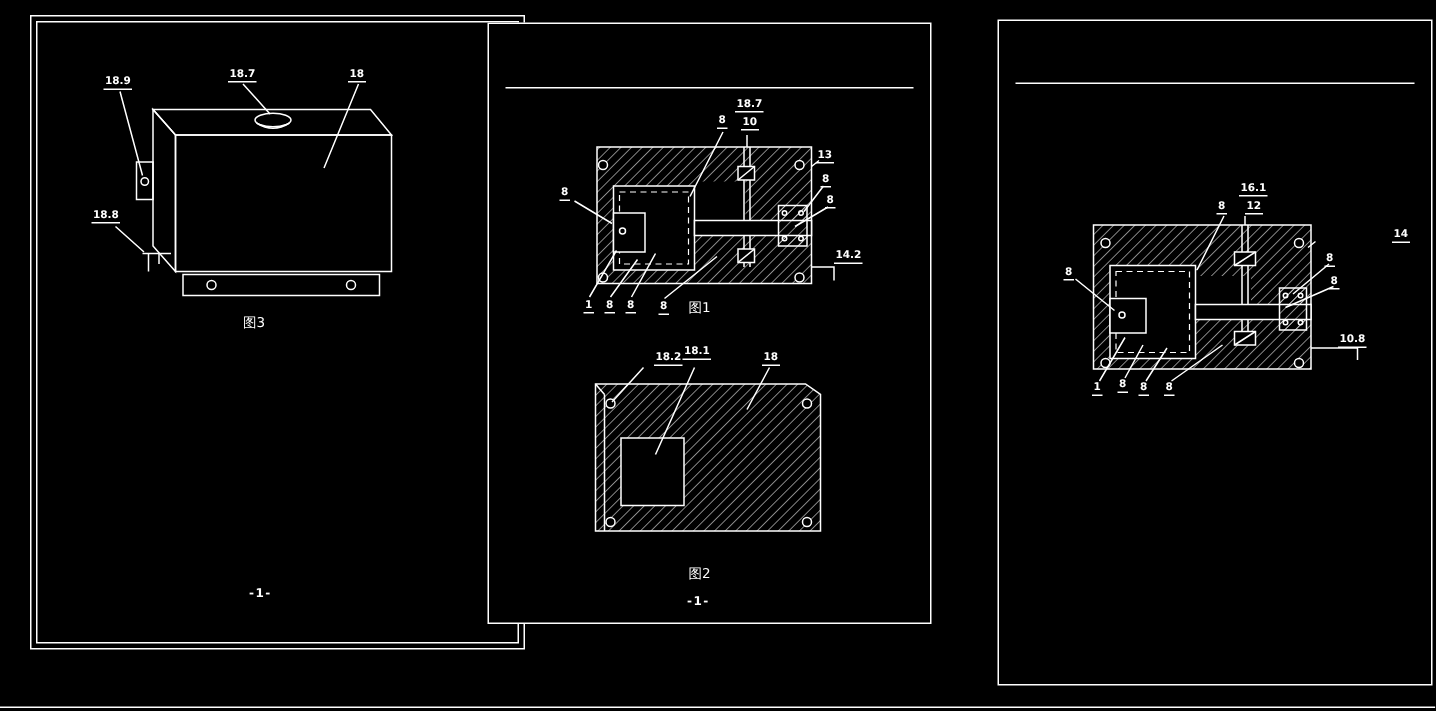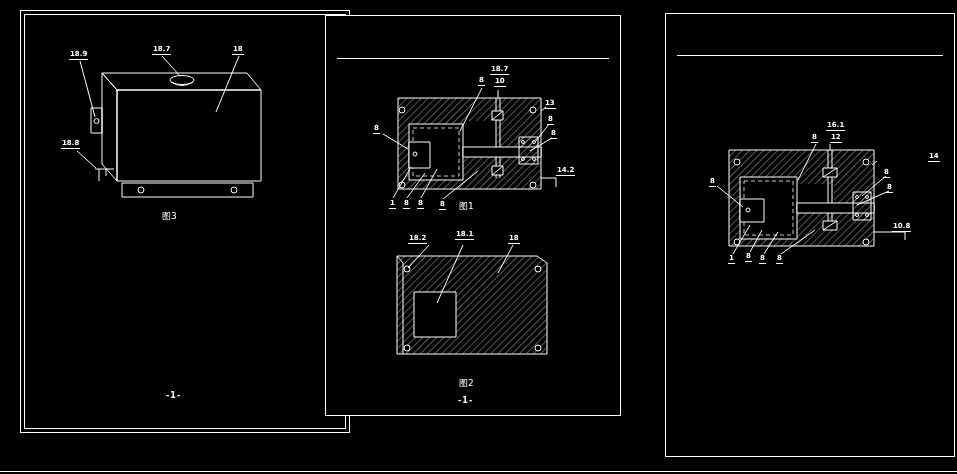--- a/index.html
+++ b/index.html
@@ -133,21 +133,21 @@
         <span class="lbl" style="left: 221px; top: 100px;">8</span>
         <span class="lbl" style="left: 224px; top: 114px;">8</span>
         <span class="lbl" style="left: 47px; top: 109px;">8</span>
         <span class="lbl" style="left: 63px; top: 184px;">1</span>
         <span class="lbl" style="left: 77px; top: 184px;">8</span>
         <span class="lbl" style="left: 91px; top: 184px;">8</span>
         <span class="lbl" style="left: 113px; top: 185px;">8</span>
         <span class="lbl" style="left: 230px; top: 151px; text-align: center;">14.2</span>
       </div>
     <div class="lbl-layer" style="position:absolute;inset:0;">
-        <span class="lbl" style="left: 82px; top: 219px;">18.2</span>
+        <span class="lbl" style="left: 110px; top: 219px;">18.2</span>
         <span class="lbl" style="left: 129px; top: 215px; text-align: right;">18.1</span>
         <span class="lbl" style="left: 182px; top: 219px;">18</span>
       </div>
 
     <div class="caption" style="left:133px;top:186px;">图1</div>
     <div class="caption" style="left:133px;top:363px;">图2</div>
     <div class="pagenum" style="left:132px;top:381px;">-1-</div>
   </div>
 
   <div class="panel panel-right">

